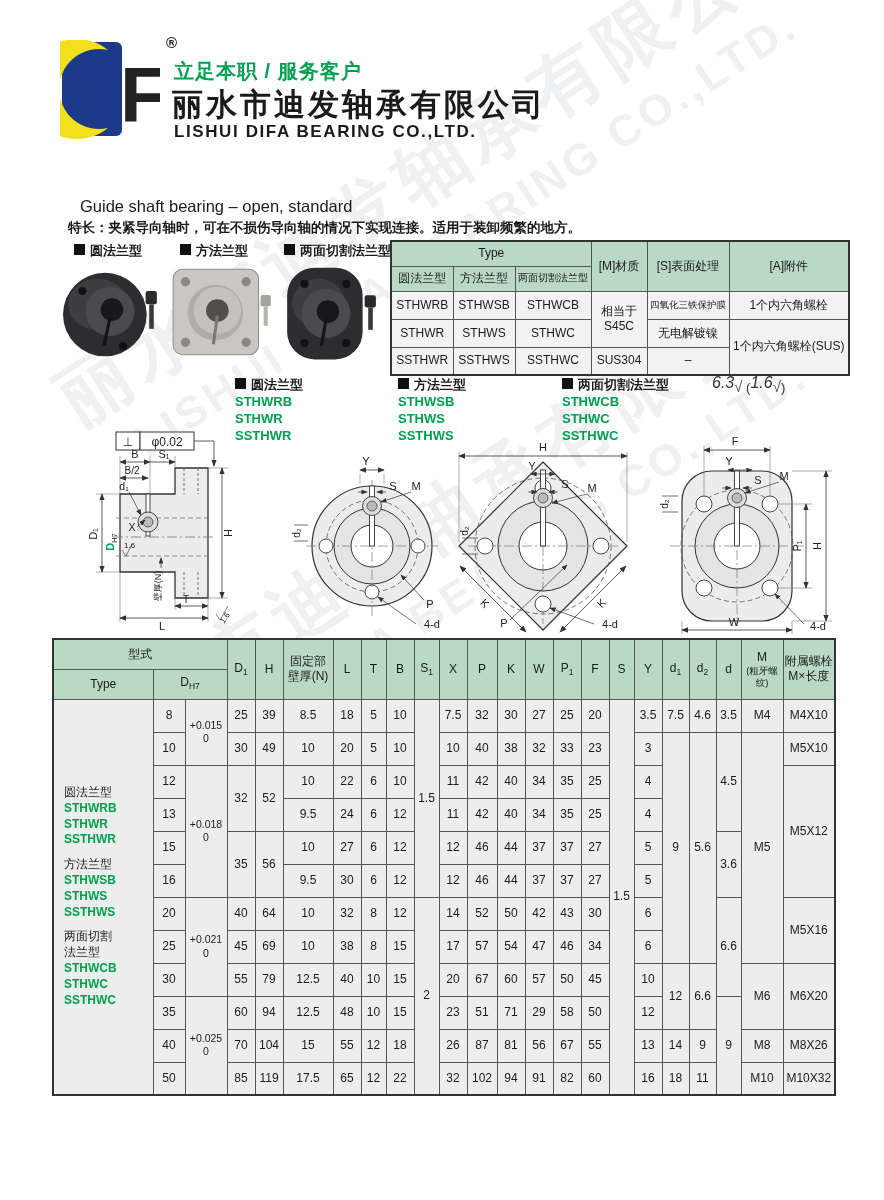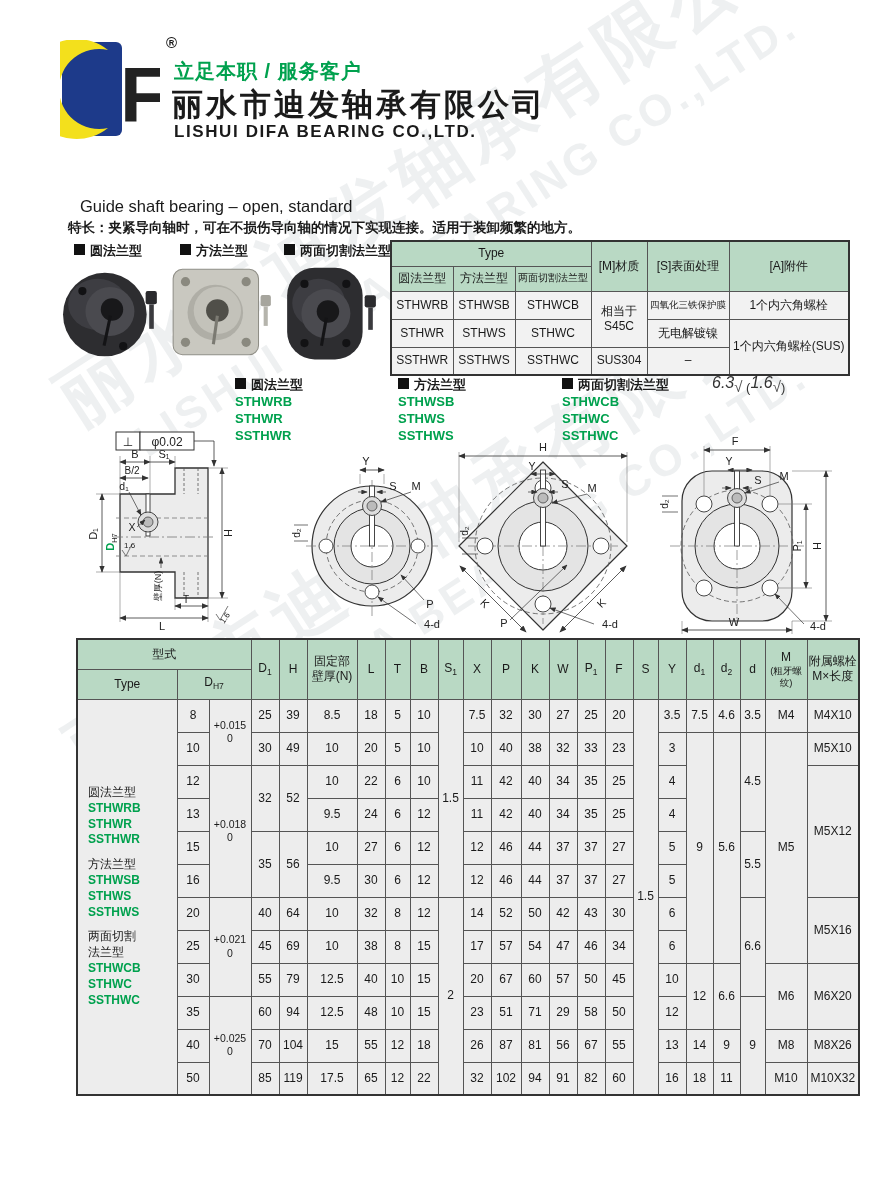--- a/index.html
+++ b/index.html
@@ -402,21 +402,21 @@
     <line x1="184" y1="47" x2="184" y2="197" stroke="#333" stroke-width="0.8" marker-start="url(#ar1s)" marker-end="url(#ar1)"></line>
     <text transform="rotate(-90 179 122)" x="179" y="122" class="dimtxt" text-anchor="middle">H</text>
     <line x1="40" y1="197" x2="40" y2="210" stroke="#777" stroke-width="0.6"></line>
     <line x1="150" y1="197" x2="150" y2="210" stroke="#777" stroke-width="0.6"></line>
     <line x1="40" y1="206" x2="150" y2="206" stroke="#333" stroke-width="0.8" marker-start="url(#ar1s)" marker-end="url(#ar1)"></line>
     <text x="92" y="202" class="dimtxt" text-anchor="middle">W</text>
     <line x1="162" y1="200" x2="133" y2="170" stroke="#333" stroke-width="0.7" marker-end="url(#ar1)"></line>
     <text x="176" y="206" class="dimtxt" text-anchor="middle">4-d</text>
   </svg>
 
-  <table id="main-table" class="abs z2" style="left:76px; top:638px;">
+  <table id="main-table" class="abs z2" style="left:52px; top:638px;">
     <colgroup>
       <col style="width:100px">
         <col style="width:32px">
         <col style="width:42px">
         <col style="width:28px">
       <col style="width:28px">
         <col style="width:50px">
         <col style="width:28px">
         <col style="width:25px">
       <col style="width:28px">
@@ -552,21 +552,21 @@
           <td>27</td>
           <td>6</td>
           <td>12</td>
           <td>12</td>
           <td>46</td>
           <td>44</td>
           <td>37</td>
           <td>37</td>
           <td>27</td>
           <td>5</td>
-          <td rowspan="2">5.5</td>
+          <td rowspan="2">3.6</td>
         </tr>
         <tr>
           <td>16</td>
           <td>9.5</td>
           <td>30</td>
           <td>6</td>
           <td>12</td>
           <td>12</td>
           <td>46</td>
           <td>44</td>

